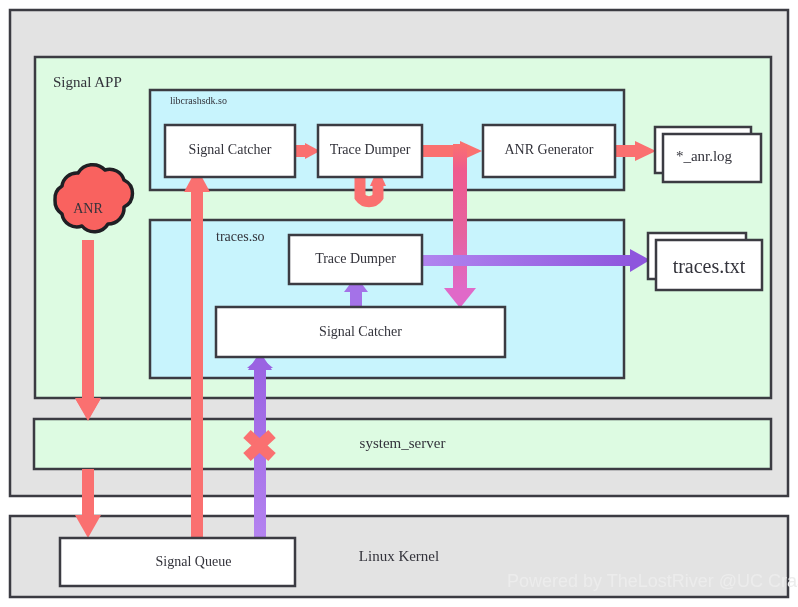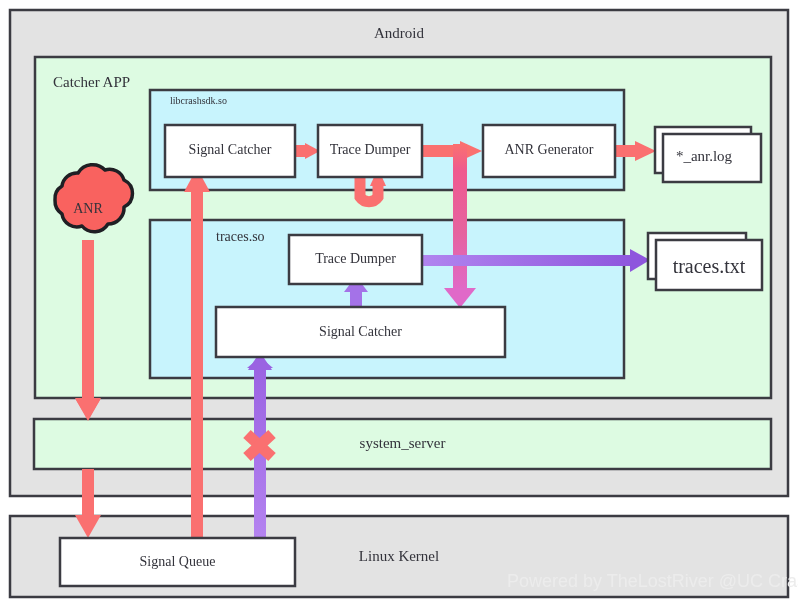--- a/index.html
+++ b/index.html
@@ -175,23 +175,22 @@
     <g>
       <rect x="648" y="233" width="98" height="46" fill="#ffffff" stroke="#3b3b42" stroke-width="2.5"></rect>
       <rect x="656" y="240" width="106" height="50" fill="#ffffff" stroke="#3b3b42" stroke-width="2.5"></rect>
     </g>
 
     <g>
       <rect x="60" y="538" width="235" height="48" fill="#ffffff" stroke="#3b3b42" stroke-width="2.5"></rect>
     </g>
   </svg>
 
-  <div class="boxlabel centered" style="left:10px;top:25px;width:778px;font-size:15px;">Android</div>
-
-  <div class="boxlabel" style="left:53px;top:74px;font-size:15px;">Catcher APP</div>
+
+  <div class="boxlabel" style="left:53px;top:74px;font-size:15px;">Signal APP</div>
 
   <div class="boxlabel" style="left:170px;top:95px;font-size:10px;">libcrashsdk.so</div>
 
   <div class="boxlabel" style="left:216px;top:229px;font-size:14px;">traces.so</div>
 
   <div class="boxlabel centered" style="left:34px;top:435px;width:737px;font-size:15px;">system_server</div>
 
   <div class="boxlabel centered" style="left:10px;top:548px;width:778px;font-size:15px;">Linux Kernel</div>
 
   <div class="boxlabel centered" style="left:48px;top:201px;width:80px;font-size:14px;">ANR</div>
@@ -203,17 +202,17 @@
   <div class="boxlabel centered" style="left:483px;top:142px;width:132px;font-size:14px;">ANR Generator</div>
 
   <div class="boxlabel centered" style="left:663px;top:148px;width:82px;font-size:15px;">*_anr.log</div>
 
   <div class="boxlabel centered" style="left:289px;top:251px;width:133px;font-size:14px;">Trace Dumper</div>
 
   <div class="boxlabel centered" style="left:216px;top:324px;width:289px;font-size:14px;">Signal Catcher</div>
 
   <div class="boxlabel centered" style="left:656px;top:255px;width:106px;font-size:20px;">traces.txt</div>
 
-  <div class="boxlabel centered" style="left:60px;top:554px;width:235px;font-size:14px;">Signal Queue</div>
+  <div class="boxlabel centered" style="left:60px;top:554px;width:235px;font-size:14px;padding-left:16px;">Signal Queue</div>
 
   <div class="boxlabel" style="left:507px;top:571px;font-size:18px;color:#ececec;font-family:'Liberation Sans', sans-serif;">Powered by TheLostRiver @UC Crash SDK</div>
 
 </div>
 
 </body></html>

